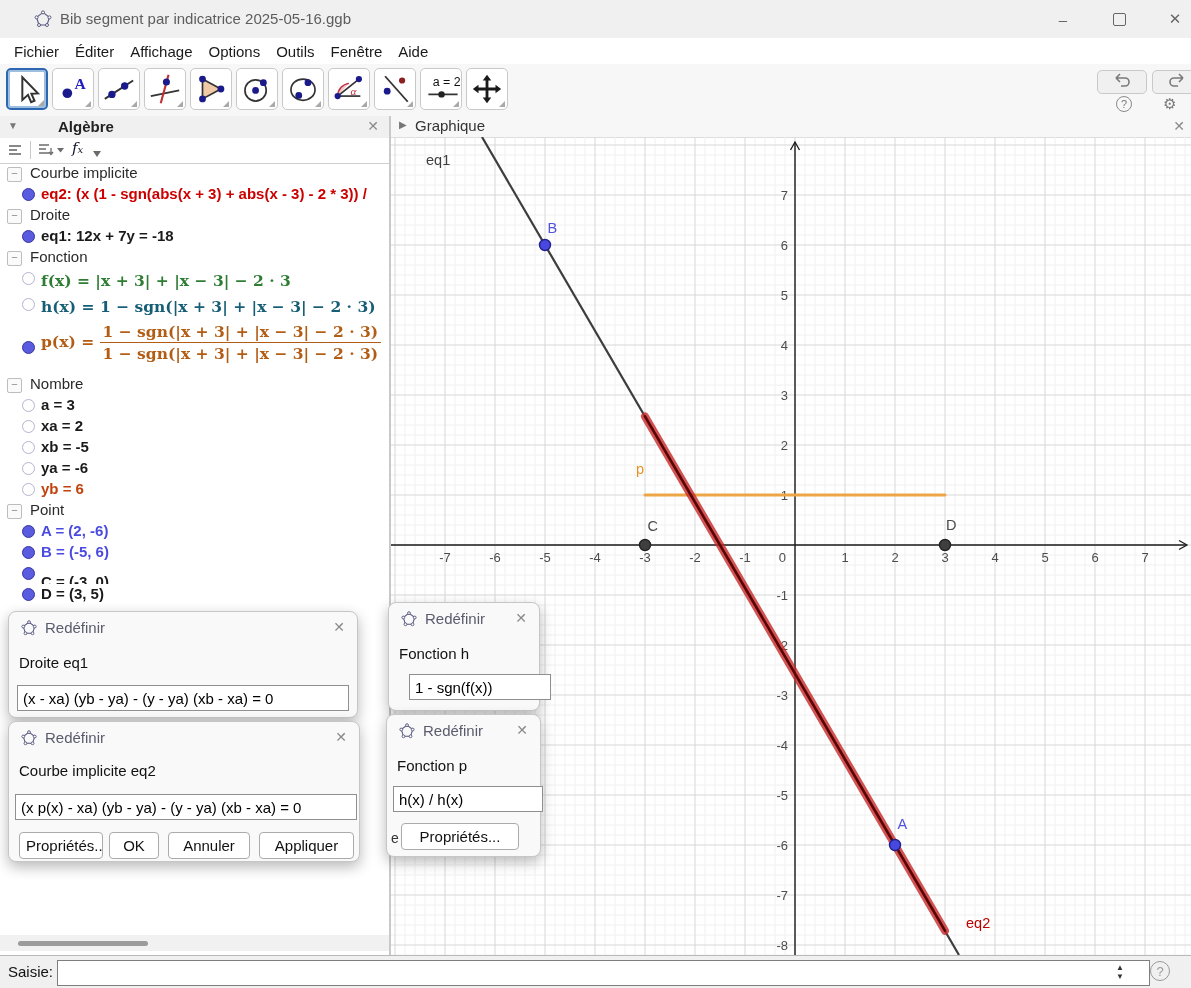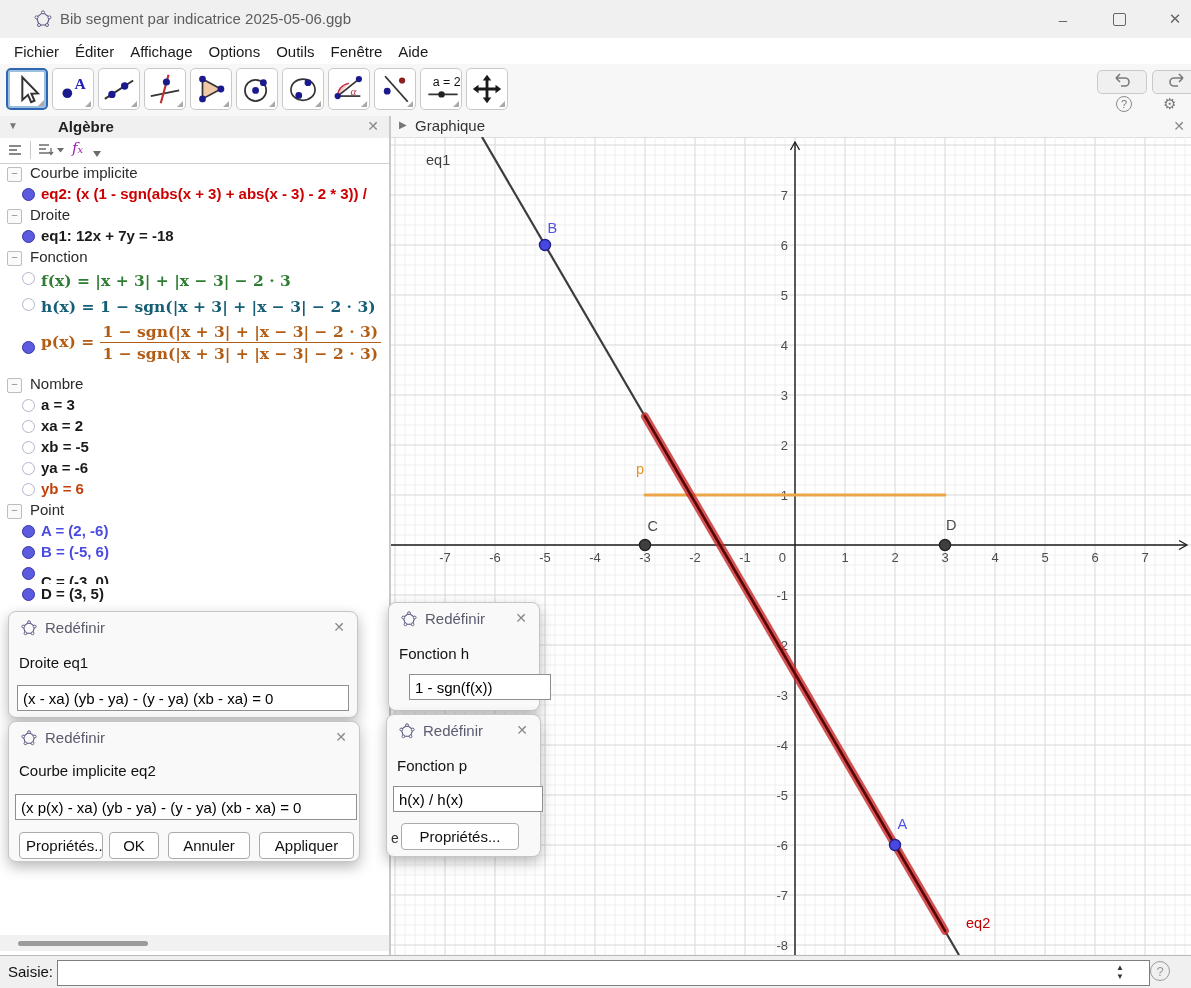--- a/index.html
+++ b/index.html
@@ -89,21 +89,21 @@
   <span class="logo">
     <svg viewBox="0 0 24 24" width="18" height="18">
         <path d="M12 3.2 L20.6 9.8 L17.3 20 L6.7 20 L3.4 9.8 Z" fill="none" stroke="#56567e" stroke-width="1.5"></path>
         <circle cx="12" cy="3.2" r="2" fill="#fff" stroke="#56567e" stroke-width="1.3"></circle>
         <circle cx="20.6" cy="9.8" r="2" fill="#fff" stroke="#56567e" stroke-width="1.3"></circle>
         <circle cx="17.3" cy="20" r="2" fill="#fff" stroke="#56567e" stroke-width="1.3"></circle>
         <circle cx="6.7" cy="20" r="2" fill="#fff" stroke="#56567e" stroke-width="1.3"></circle>
         <circle cx="3.4" cy="9.8" r="2" fill="#fff" stroke="#56567e" stroke-width="1.3"></circle>
       </svg>
   </span>
-  <span class="title">Bib segment par indicatrice 2025-05-06.ggb</span>
+  <span class="title">Bib segment par indicatrice 2025-05-16.ggb</span>
   <div class="winbtn" id="min-btn">–</div>
   <div class="winbtn" id="max-btn">
       <span class="box"></span>
     </div>
   <div class="winbtn" id="close-btn">✕</div>
 </div>
 
 <div id="menubar" class="abs">
   <span class="menu-item">Fichier</span>
   <span class="menu-item">Éditer</span>
@@ -218,21 +218,21 @@
           <line x1="1" y1="12" x2="13" y2="12" stroke="#6b6b6b" stroke-width="1.6"></line>
         </svg></span>
     <span class="sep"></span>
     <span style="position:absolute;left:38px;top:4px"><svg width="26" height="16" viewBox="0 0 26 16">
           <line x1="1" y1="3" x2="11" y2="3" stroke="#6b6b6b" stroke-width="1.5"></line>
           <line x1="1" y1="7" x2="8" y2="7" stroke="#6b6b6b" stroke-width="1.5"></line>
           <line x1="1" y1="11" x2="11" y2="11" stroke="#6b6b6b" stroke-width="1.5"></line>
           <path d="M13 6 v6 M11 10 l2 2.5 2-2.5" fill="none" stroke="#6b6b6b" stroke-width="1.3"></path>
           <path d="M19 6 l3.5 4.5 3.5-4.5 Z" fill="#6b6b6b"></path>
         </svg></span>
-    <span style="position:absolute;left:72px;top:1px;font-family:'DejaVu Serif',serif;font-style:italic;font-size:15px;color:#a21caf">f<span style="font-size:10px">x</span></span>
+    <span style="position:absolute;left:72px;top:1px;font-family:'DejaVu Serif',serif;font-style:italic;font-size:15px;color:#0f172a">f<span style="font-size:10px">x</span></span>
     <span style="position:absolute;left:92px;top:6px"><svg width="10" height="8" viewBox="0 0 10 8">
           <path d="M1 1 L9 1 L5 7 Z" fill="#6b6b6b"></path>
         </svg></span>
   </div>
   <div id="algebra-rows">
       <div class="arow" style="height: 21px;">
         <span class="minusbox">−</span>
         <span class="cat">Courbe implicite</span>
       </div>
       <div class="arow" style="height: 21px;">

